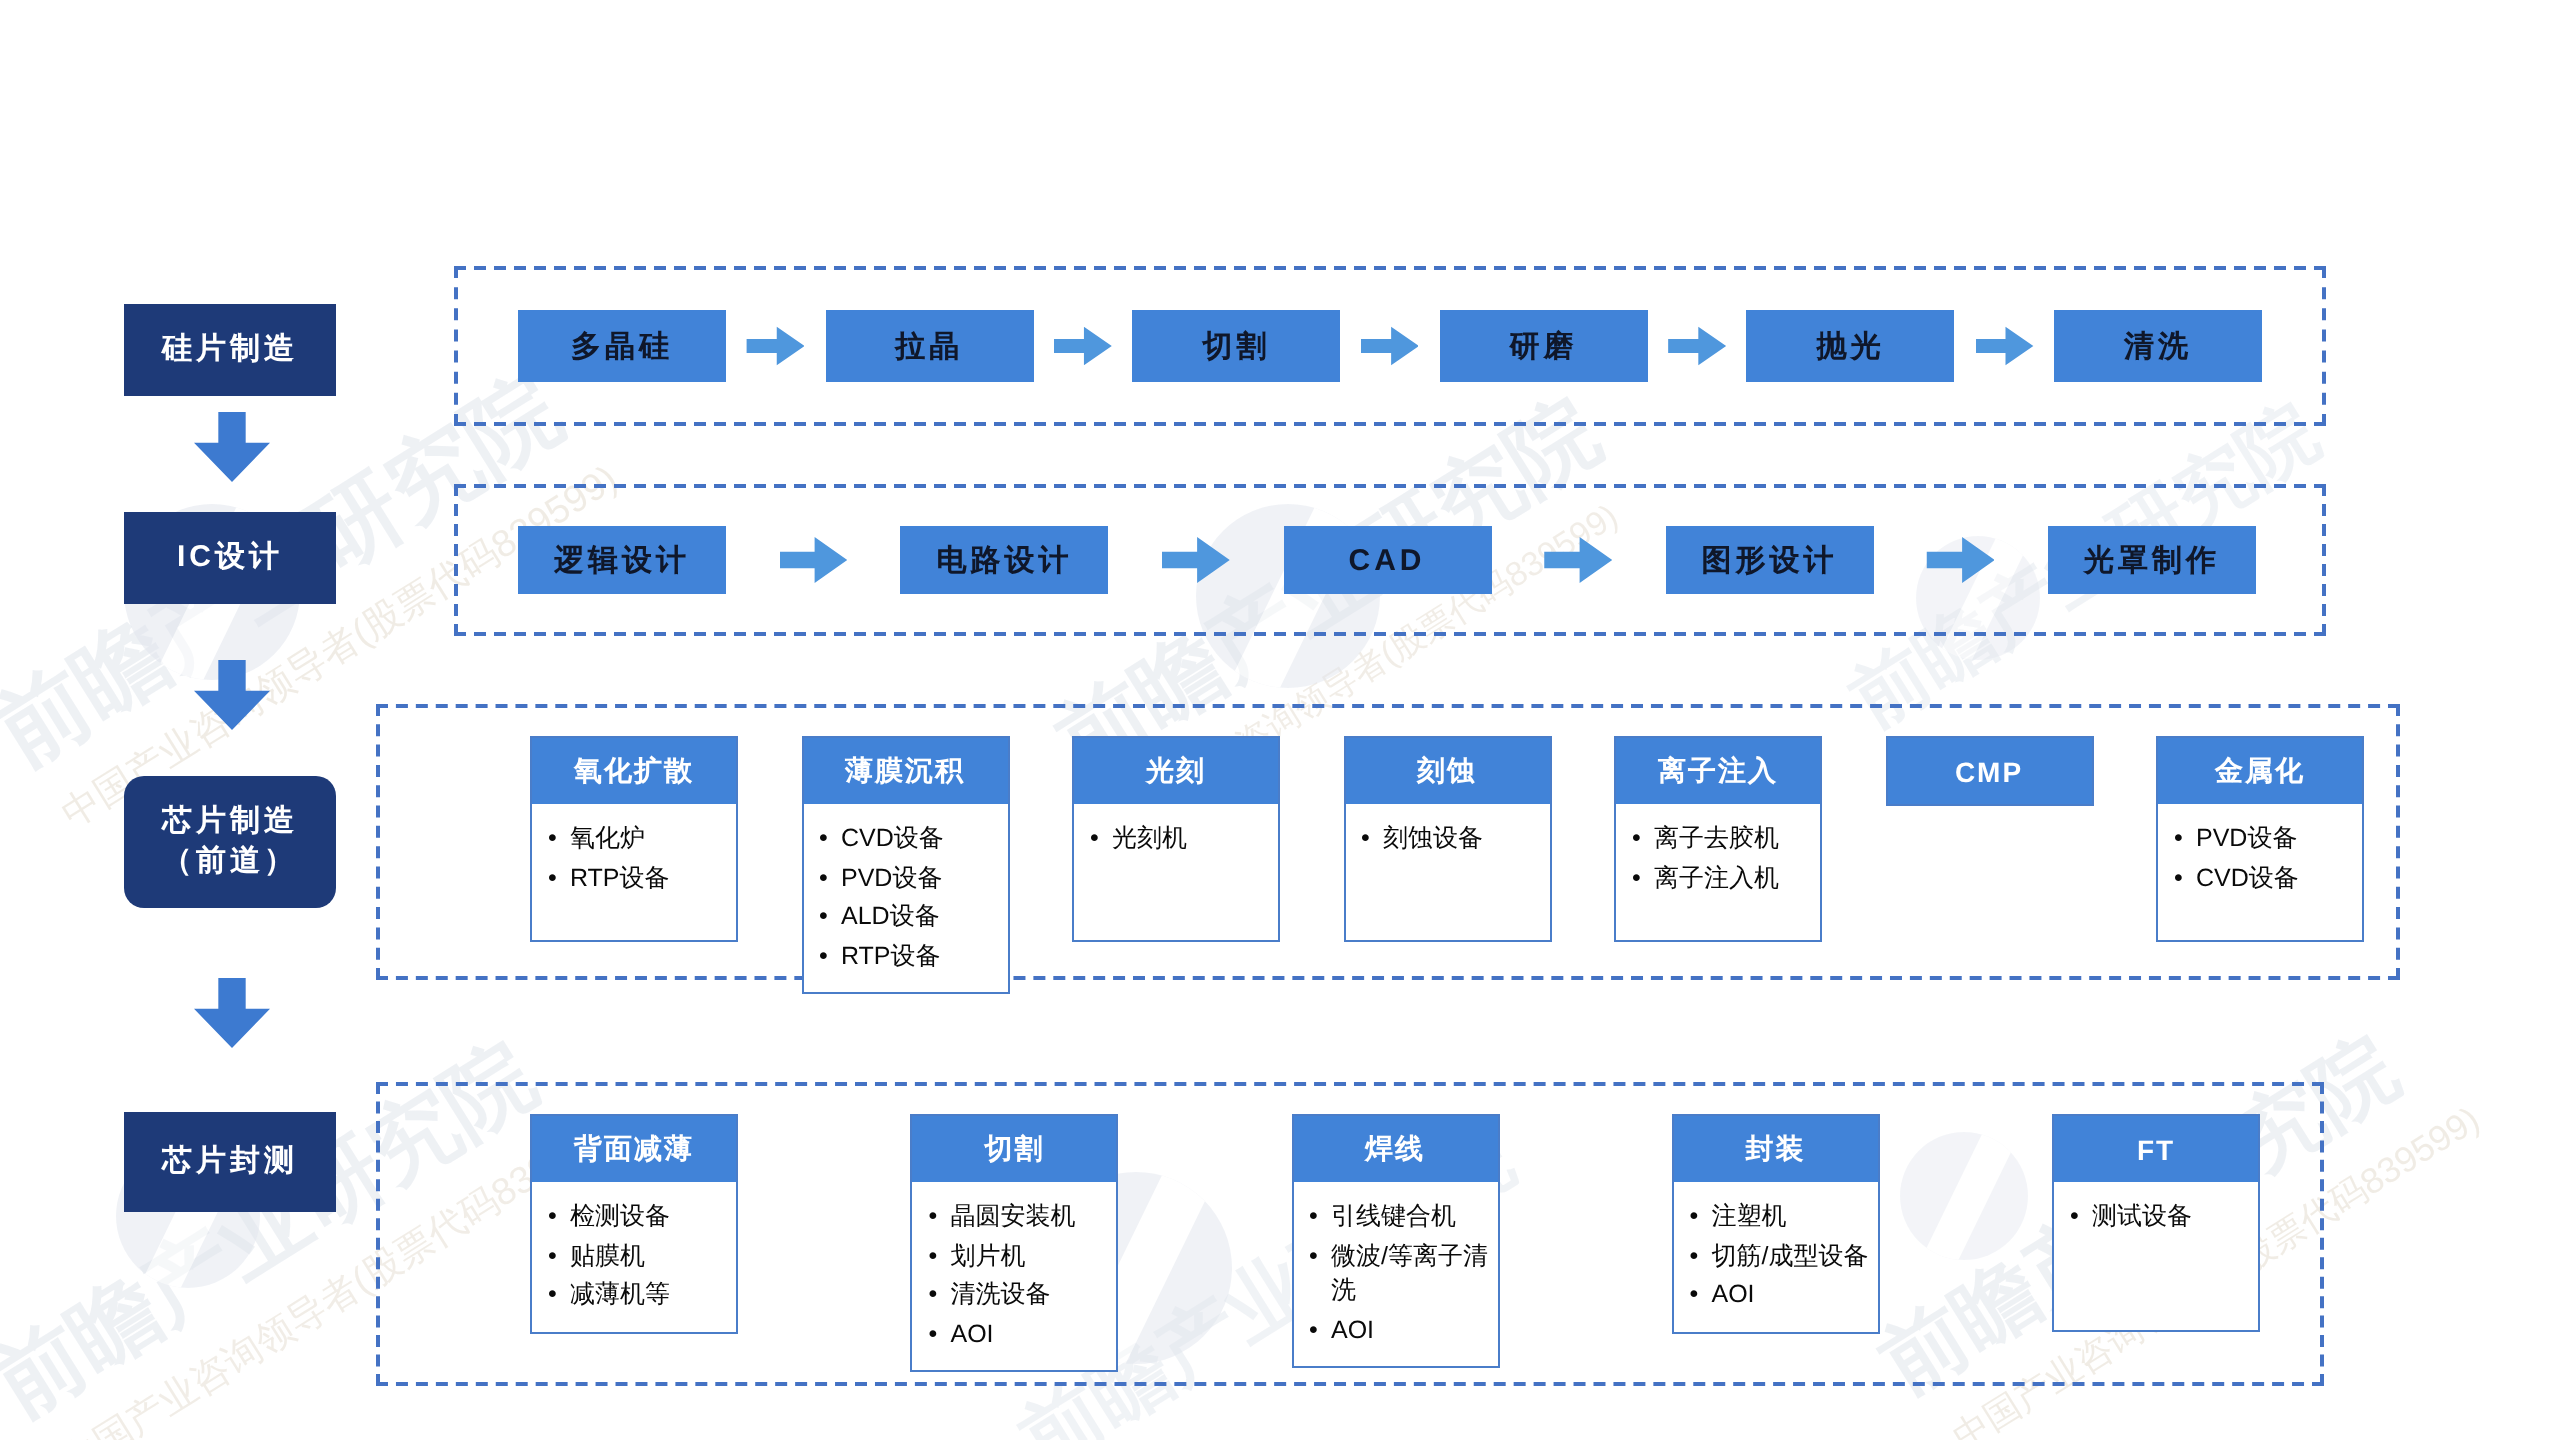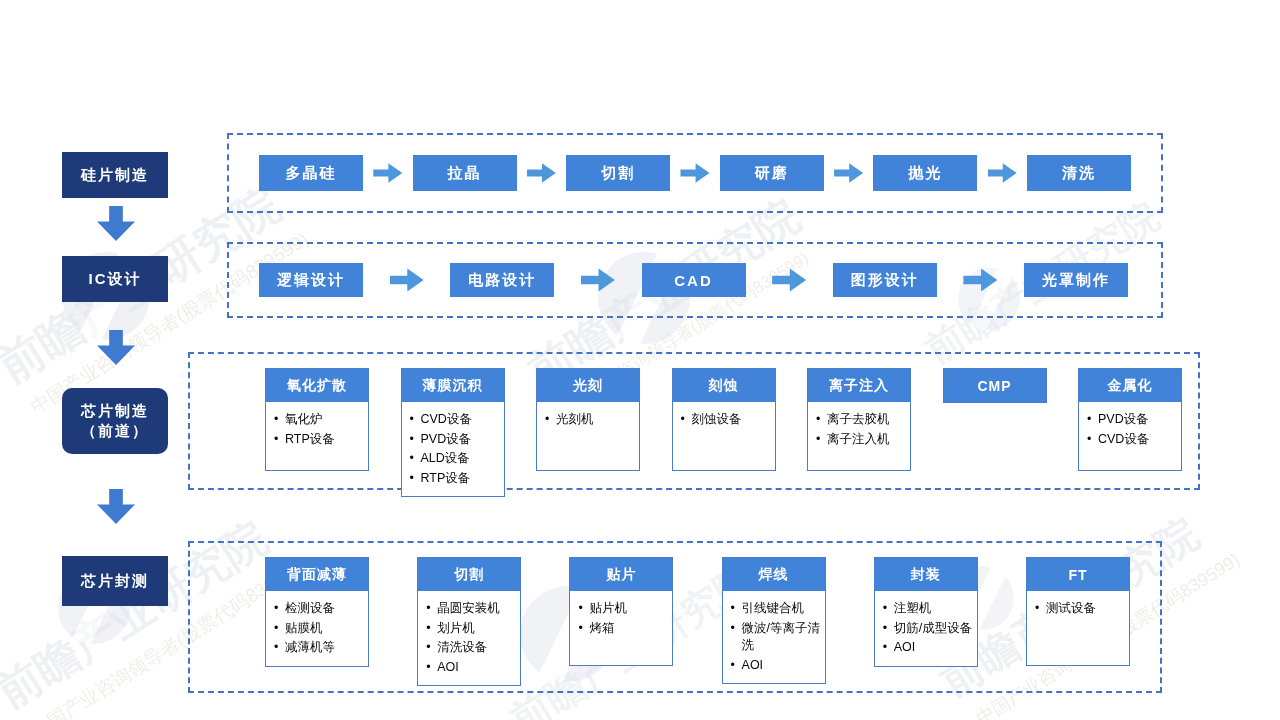--- a/index.html
+++ b/index.html
@@ -17,21 +17,21 @@
   .stage-box{position:absolute;left:62px;width:106px;background:var(--navy);color:#fff;
              display:flex;flex-direction:column;align-items:center;justify-content:center;
              font-size:15px;font-weight:bold;letter-spacing:2px;line-height:1.35;z-index:2;}
   .v-arrow{position:absolute;left:97px;width:38px;height:35px;background:var(--arrow2);z-index:2;
            clip-path:polygon(32% 0,68% 0,68% 44%,100% 44%,50% 100%,0 44%,32% 44%);}
   
   .dashed-row{position:absolute;border:2px dashed var(--dash);box-sizing:border-box;
               display:flex;justify-content:space-between;z-index:1;}
   .row-flow{align-items:center;}
   .row-cards{align-items:flex-start;}
-  .flow-step{width:104px;height:36px;flex:0 0 auto;background:var(--blue);color:#ffffff;
+  .flow-step{width:104px;height:36px;flex:0 0 auto;background:var(--blue);color:#0f172a;
              display:flex;align-items:center;justify-content:center;
              font-size:15px;font-weight:bold;letter-spacing:2px;}
   .row-design .flow-step{height:34px;}
   .h-arrow{width:29px;height:22px;flex:0 0 auto;background:var(--arrow);
            clip-path:polygon(0 34%,52% 34%,52% 6%,100% 50%,52% 94%,52% 66%,0 66%);}
   .row-design .h-arrow{width:34px;height:26px;}
   
   .card{width:104px;flex:0 0 auto;border:1.5px solid var(--card-border);background:#fff;box-sizing:border-box;}
   .card-header{background:var(--blue);color:#fff;font-size:14px;font-weight:bold;
                height:33px;display:flex;align-items:center;justify-content:center;letter-spacing:1px;}
@@ -177,27 +177,20 @@
         <div class="card">
           <div class="card-header">切割</div>
           <ul class="card-body">
             <li>晶圆安装机</li>
             <li>划片机</li>
             <li>清洗设备</li>
             <li>AOI</li>
           </ul>
         </div>
         <div class="card">
-          <div class="card-header">贴片</div>
-          <ul class="card-body">
-            <li>贴片机</li>
-            <li>烤箱</li>
-          </ul>
-        </div>
-        <div class="card">
           <div class="card-header">焊线</div>
           <ul class="card-body">
             <li>引线键合机</li>
             <li>微波/等离子清洗</li>
             <li>AOI</li>
           </ul>
         </div>
         <div class="card">
           <div class="card-header">封装</div>
           <ul class="card-body">

